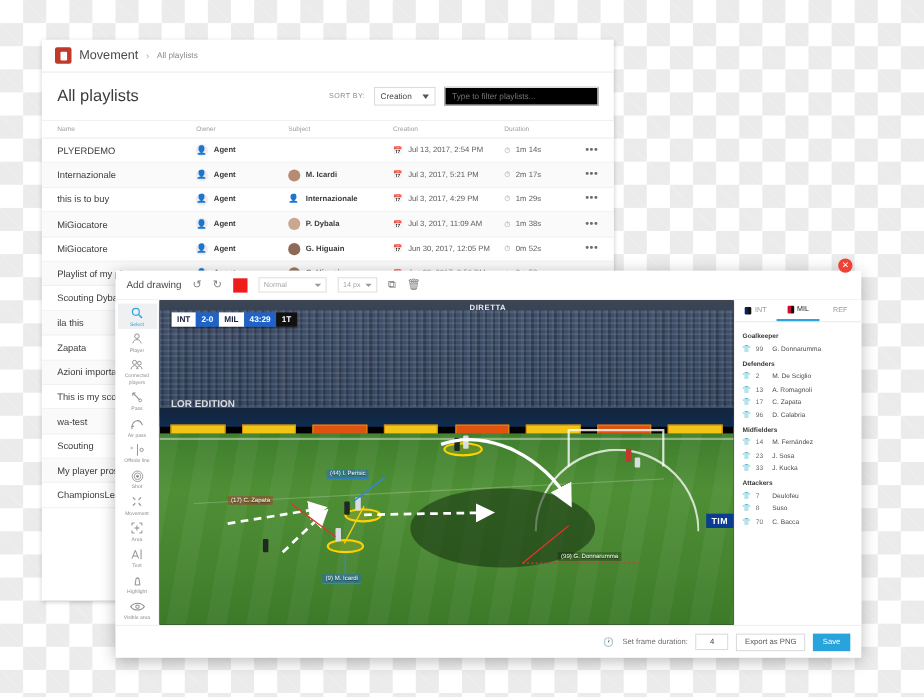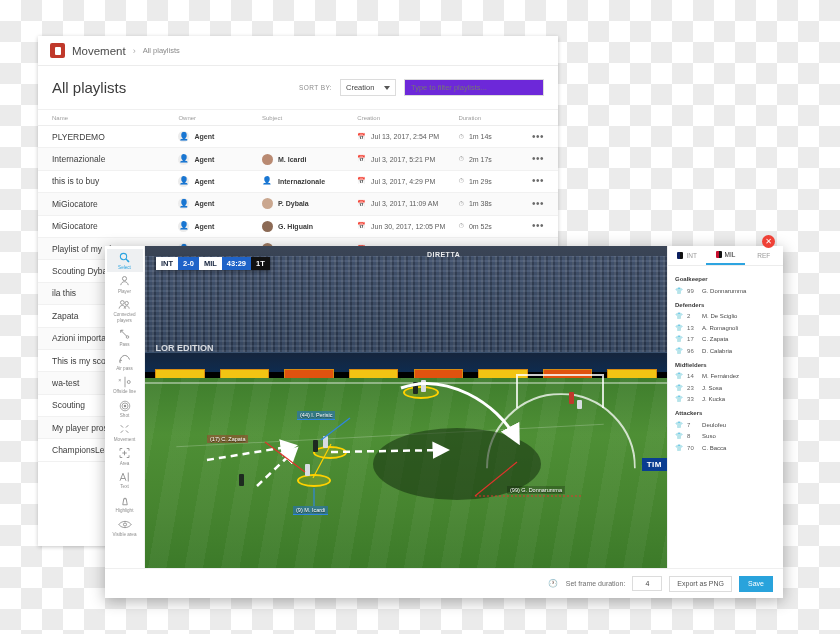--- a/index.html
+++ b/index.html
@@ -58,21 +58,21 @@
   .head-right { margin-left: auto; display: flex; align-items: center; gap: 8px; }
   .sortby-label { font-size: 6.5px; color: #8d8d8d; letter-spacing: .4px; }
   .select-box {
     border: 1px solid #dcdcdc; background: #fff;
     height: 17px; min-width: 56px;
     display: flex; align-items: center; justify-content: space-between;
     padding: 0 5px; font-size: 7.5px; color: #444; gap: 6px;
   }
   .caret { width: 0; height: 0; border-left: 3.5px solid transparent; border-right: 3.5px solid transparent; border-top: 4px solid #555; }
   .filter-input {
-    border: 1px solid #dcdcdc; background: #6d28d9;
+    border: 1px solid #dcdcdc; background: #000000;
     height: 17px; width: 140px;
     font-size: 7.5px; color: #b2b2b2;
     padding: 0 6px; outline: none;
     font-family: "Liberation Sans", sans-serif;
   }
 
   
   .tbl { width: 100%; }
   .tbl-head {
     display: flex; height: 16px; align-items: center;
@@ -554,20 +554,36 @@
           </div>
         </div>
       </div>
   </div>
 </div>
 
 <div id="draw-modal">
 
   <div class="close-btn">✕</div>
 
+  <div class="modal-toolbar">
+    <span class="tb-title">Add drawing</span>
+    <span class="tb-ico">↺</span>
+    <span class="tb-ico">↻</span>
+    <span class="swatch"></span>
+    <div class="tb-select">
+      <span>Normal</span>
+      <span class="caret-sm"></span>
+    </div>
+    <div class="tb-select sm">
+      <span>14 px</span>
+      <span class="caret-sm"></span>
+    </div>
+    <span class="tb-ico">⧉</span>
+    <span class="tb-ico">🗑</span>
+  </div>
 
   <div class="modal-body">
 
     <div class="tool-rail" id="tool-rail-host">
         <div class="tool active">
           <span class="ticon">
             <svg width="12" height="12" viewBox="0 0 16 16">
               <circle cx="6" cy="6" r="4.2" fill="none" stroke="currentColor" stroke-width="1.4"></circle>
               <path d="M9 9l4 4" stroke="currentColor" stroke-width="1.6"></path>
               <path d="M11 11l2.5 2.5" stroke="currentColor" stroke-width="1.6"></path>

